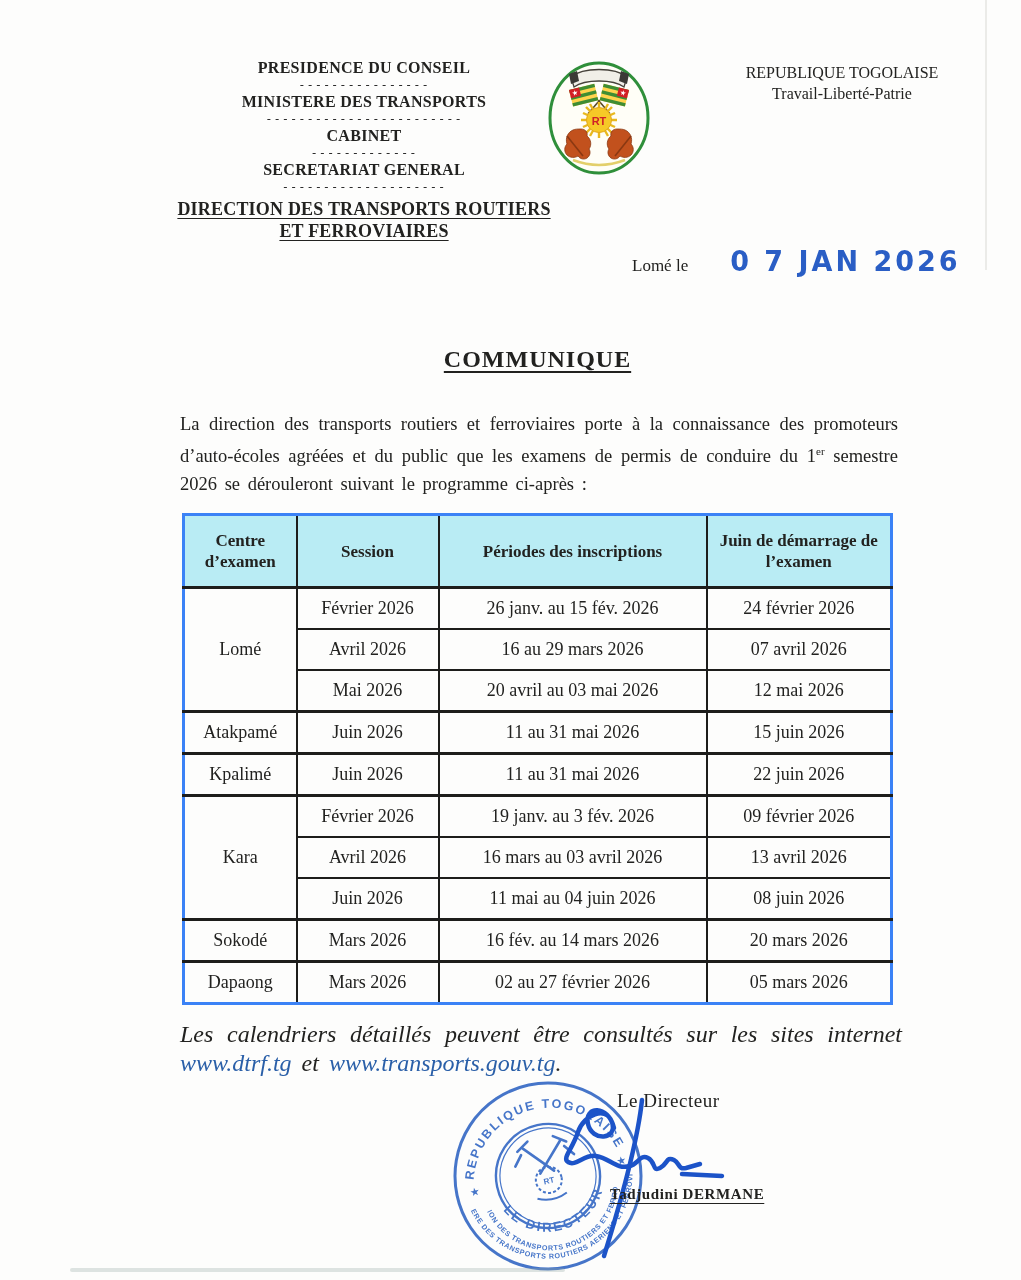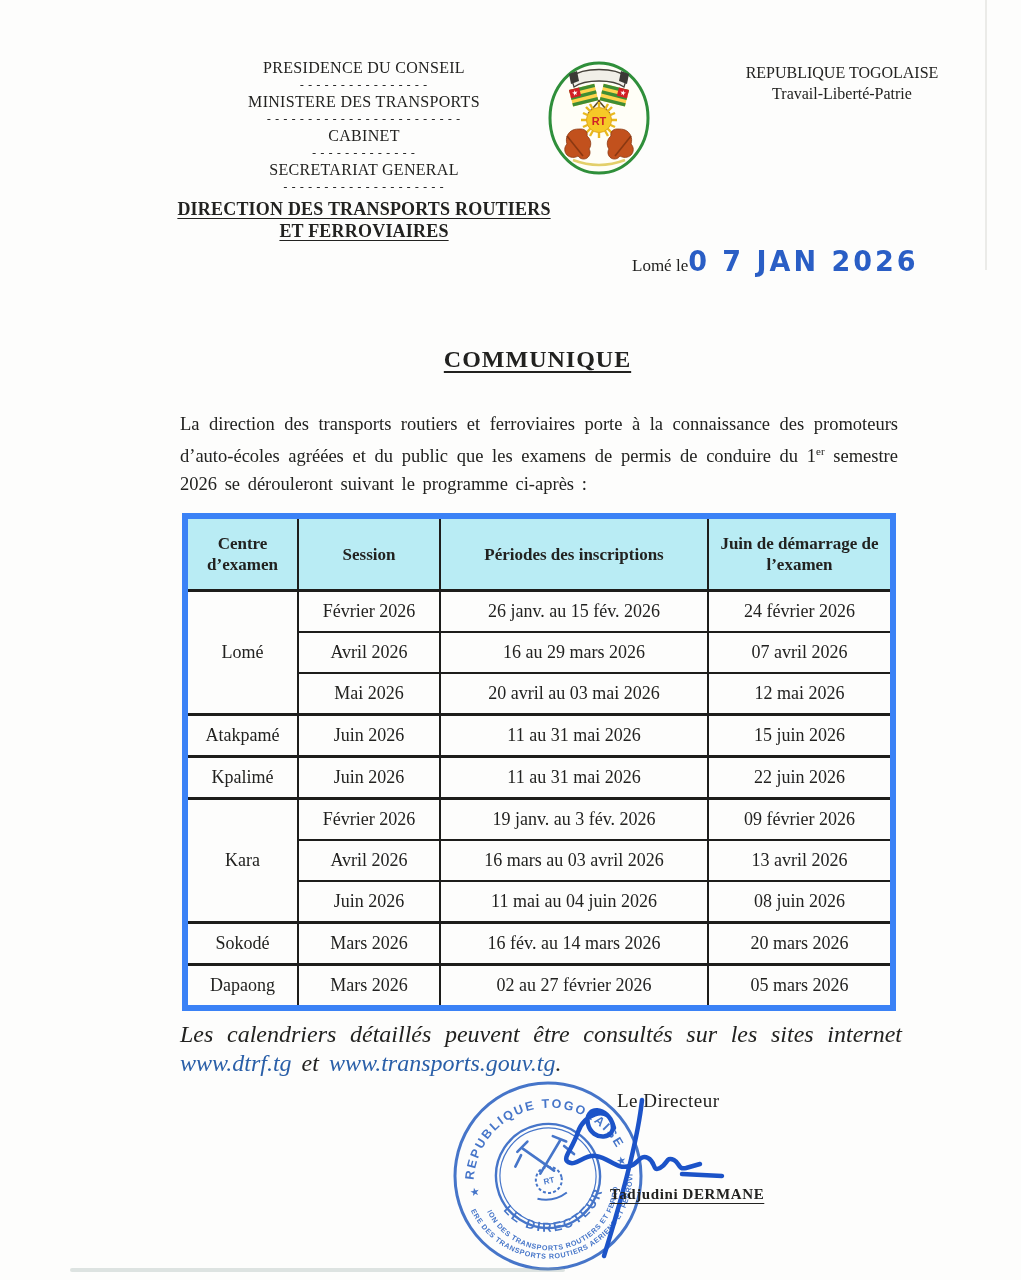--- a/index.html
+++ b/index.html
@@ -19,33 +19,33 @@
     margin:0 auto;
     overflow:hidden;
     font-family:"Liberation Serif","DejaVu Serif",serif;
     color:var(--ink);
   }
   
   .lh-left{
     position:absolute;left:175px;top:58px;width:378px;
     text-align:center;font-size:16px;letter-spacing:.3px;
   }
-  .lh-entry{line-height:20px;}
+  .lh-entry{line-height:20px;font-weight:bold;}
   .lh-dashes{line-height:14px;font-size:12px;letter-spacing:1px;color:#2c2c2c;font-family:"DejaVu Sans Mono",monospace;}
   .lh-direction{
     margin-top:4px;font-weight:bold;font-size:18px;line-height:22px;
     text-decoration:underline;text-underline-offset:3px;letter-spacing:.2px;
   }
   .lh-right{
     position:absolute;left:728px;top:62px;width:228px;
     text-align:center;font-size:16px;line-height:21px;
   }
   .emblem{position:absolute;left:543px;top:58px;}
   
-  .dateline{position:absolute;left:632px;top:246px;display:flex;align-items:baseline;}
+  .dateline{position:absolute;left:632px;top:246px;display:flex;align-items:baseline;gap:42px;}
   .dateline-label{font-size:17px;}
   .date-stamp{
     font-family:"DejaVu Sans",sans-serif;font-weight:bold;
     font-size:27px;letter-spacing:3px;color:var(--stamp-blue);
     transform:scaleY(1.05);
   }
   
   .doc-title{
     position:absolute;left:180px;top:346px;width:715px;text-align:center;
     font-weight:bold;font-size:24px;letter-spacing:1px;
@@ -59,21 +59,21 @@
   
   .exam-table{
     position:absolute;left:182px;top:513px;
     border-collapse:collapse;table-layout:fixed;
     font-size:18px;
   }
   .exam-table th,.exam-table td{
     border:2px solid #1d1d1b;text-align:center;vertical-align:middle;
     padding:2px 4px;overflow:hidden;
   }
-  .exam-table{border:6px solid #3b82f6;}
+  .exam-table{border:3px solid #3b82f6;}
   .exam-table th{
     background:var(--header-bg);font-weight:bold;font-size:17px;line-height:21px;
     height:66px;border-bottom:3px solid #1d1d1b;
   }
   .exam-table td{height:35px;}
   .exam-table tr.group-start td{border-top:3px solid #1d1d1b;}
   .centre-cell{font-size:18px;}
   
   .footer-note{
     position:absolute;left:180px;top:996px;width:722px;

